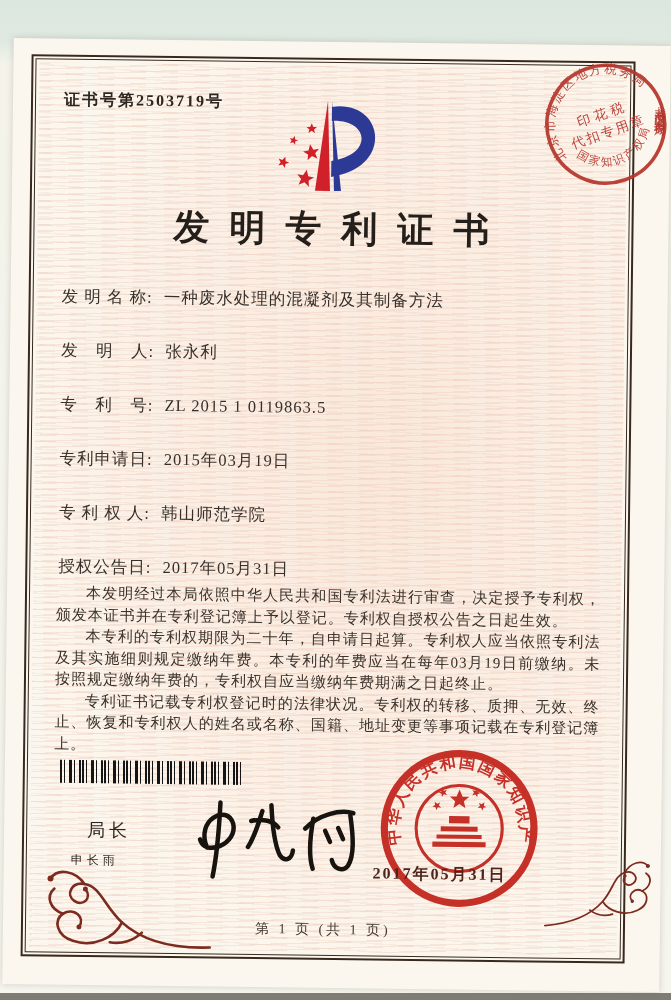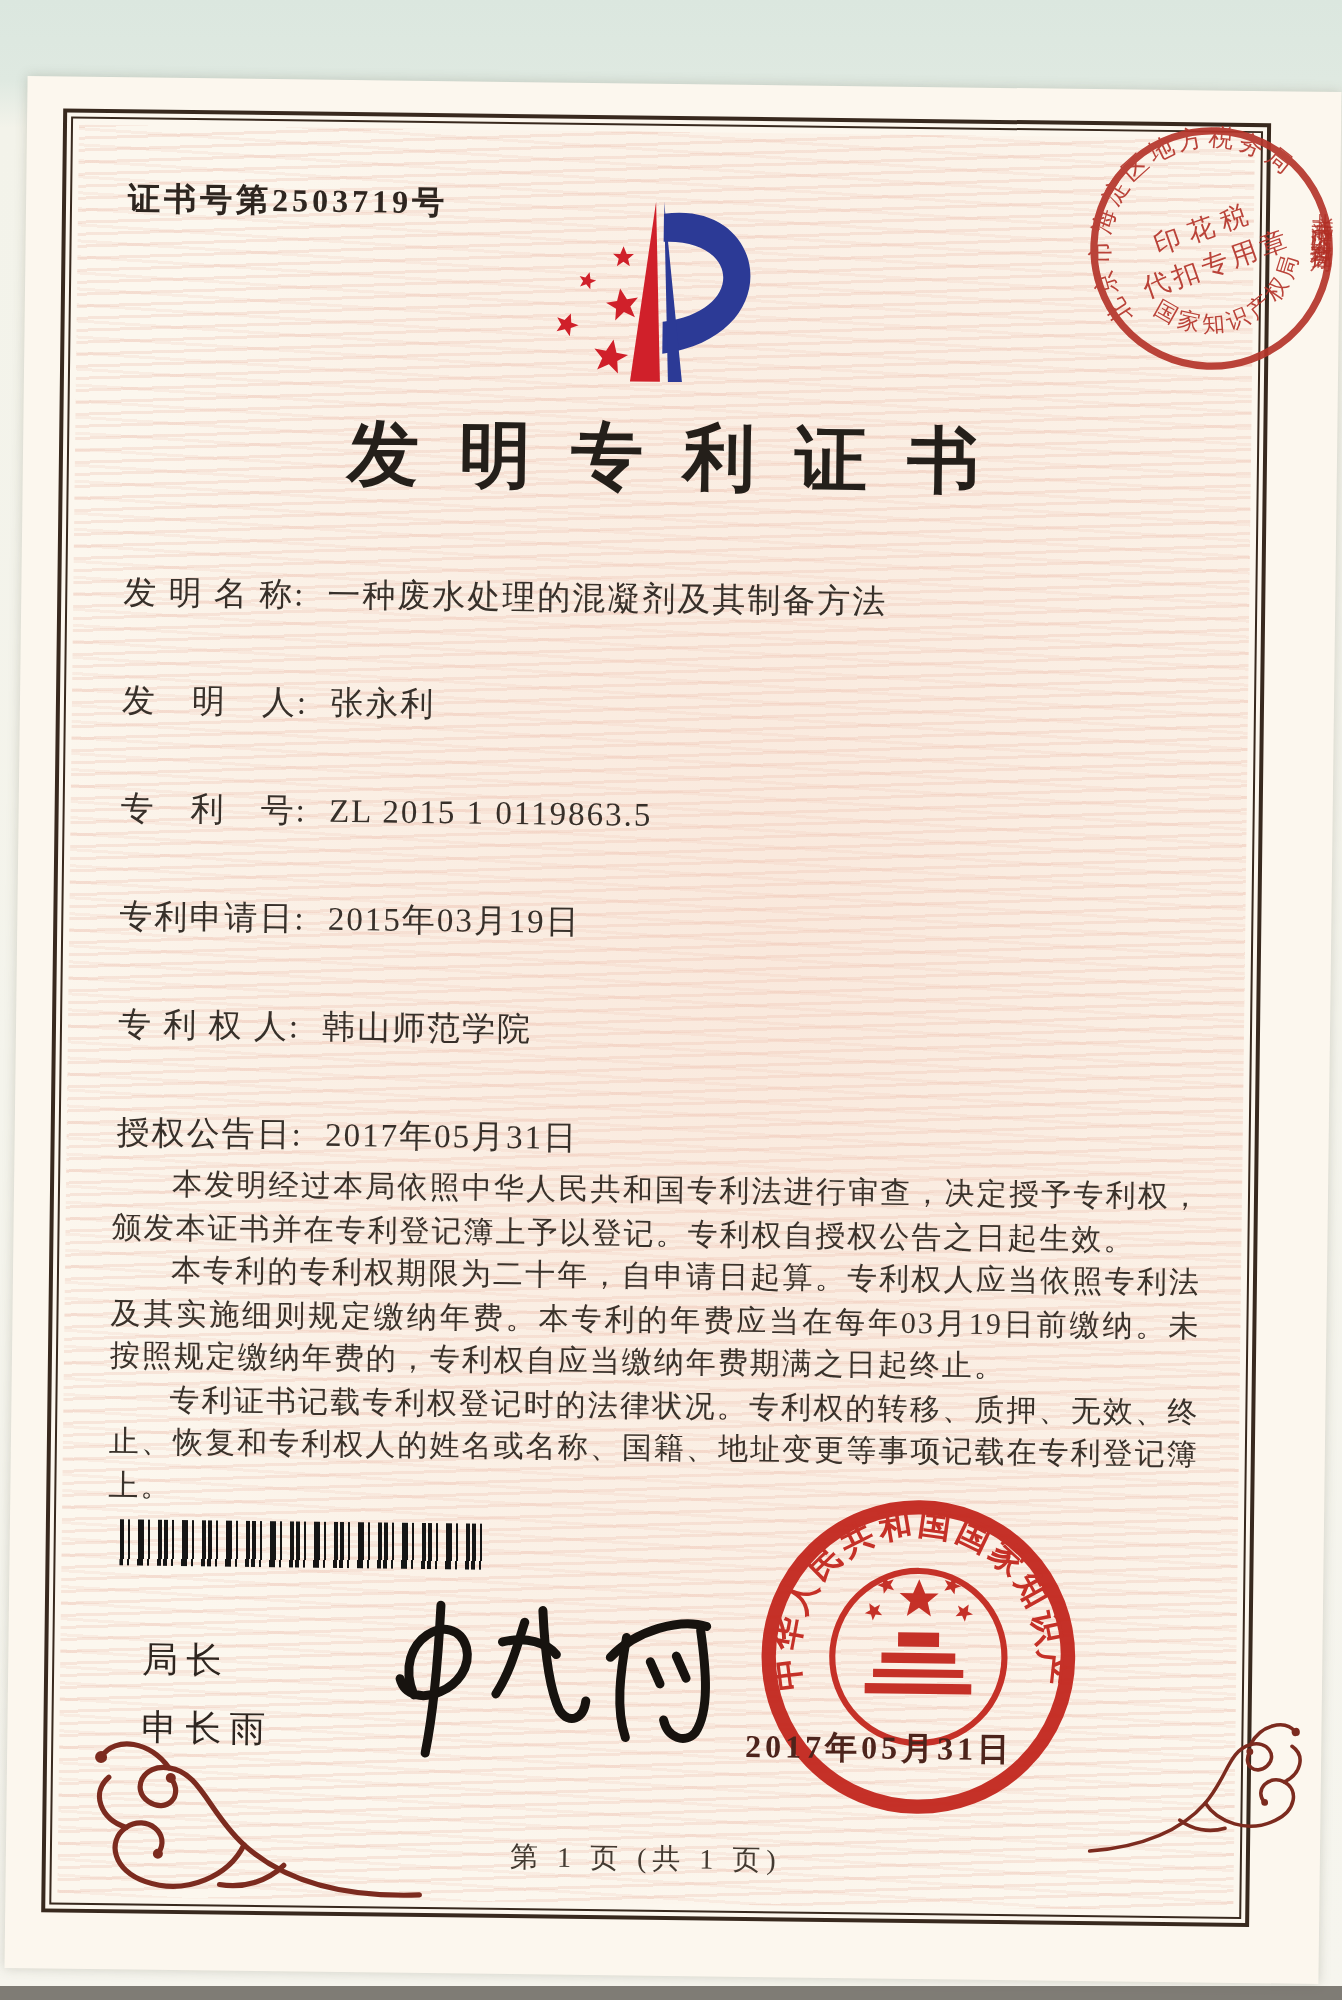--- a/index.html
+++ b/index.html
@@ -61,22 +61,22 @@
   .paras p{margin:0;text-indent:2em;}
   .barcode{
     position:absolute;left:32px;top:700px;width:184px;height:23px;z-index:2;
     background:repeating-linear-gradient(90deg,
       #151515 0 2px,transparent 2px 4px,
       #151515 4px 5px,transparent 5px 9px,
       #151515 9px 12px,transparent 12px 14px,
       #151515 14px 15px,transparent 15px 19px,
       #151515 19px 21px,transparent 21px 22px);
   }
-  .signer-title{position:absolute;left:44px;top:758px;z-index:2;font-size:18px;letter-spacing:4px;color:#2e2620;}
-  .signer-name{position:absolute;left:44px;top:792px;z-index:2;font-size:18px;letter-spacing:4px;color:#2e2620;}
+  .signer-title{position:absolute;left:60px;top:758px;z-index:2;font-size:18px;letter-spacing:4px;color:#2e2620;}
+  .signer-name{position:absolute;left:44px;top:792px;z-index:2;font-size:12px;letter-spacing:4px;color:#2e2620;}
   .signature{position:absolute;left:158px;top:736px;width:180px;height:84px;z-index:3;}
   .seal{position:absolute;left:350px;top:682px;width:164px;height:164px;z-index:2;opacity:.95;}
   .seal-date{
     position:absolute;left:346px;top:800px;z-index:3;
     font-size:16px;letter-spacing:2px;font-weight:bold;color:#4d241c;
   }
   .ornament-left{position:absolute;left:16px;top:806px;width:172px;height:86px;z-index:1;}
   .ornament-right{position:absolute;left:512px;top:768px;width:118px;height:118px;z-index:1;transform:scaleX(-1) rotate(8deg);}
   .footer-page{
     position:absolute;left:0;top:858px;width:100%;z-index:2;

